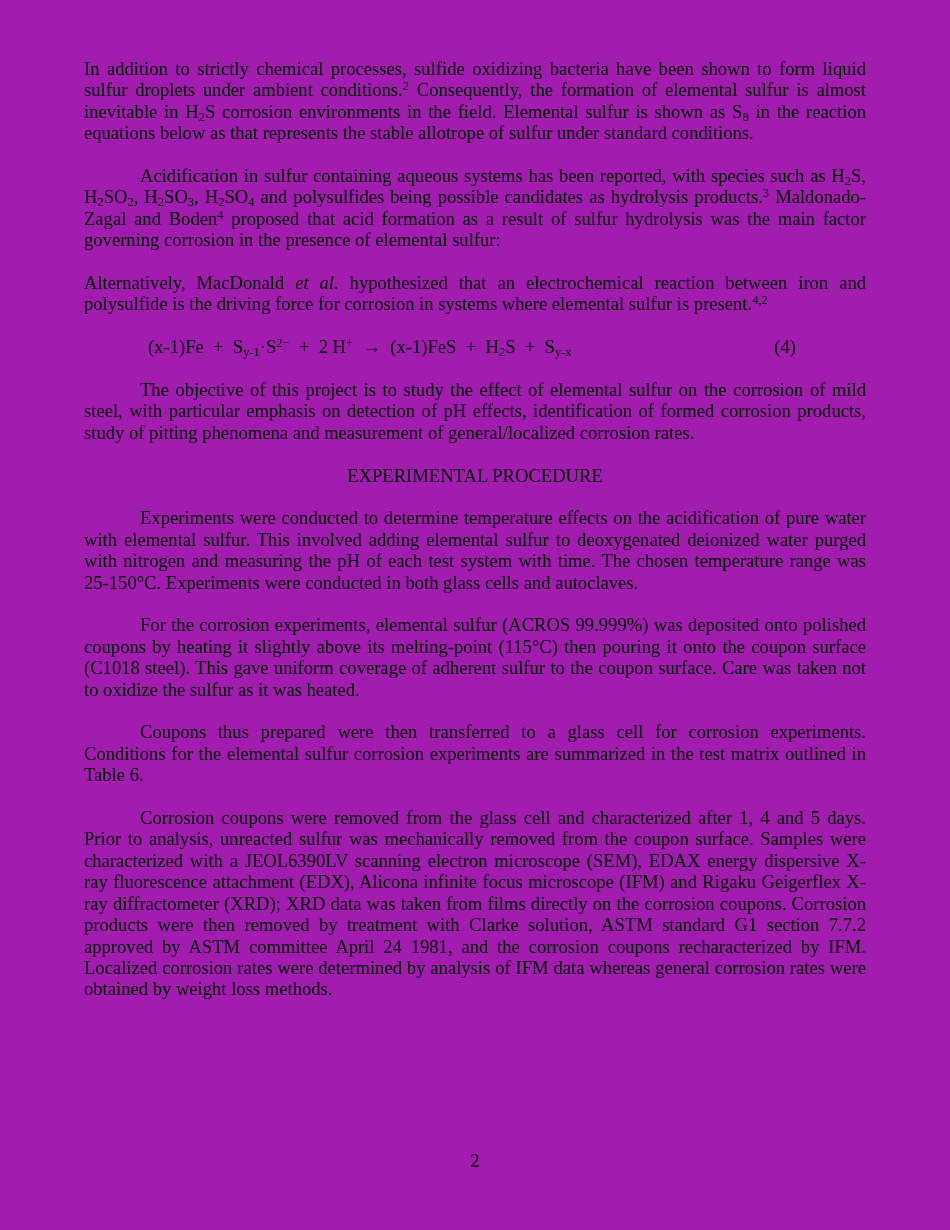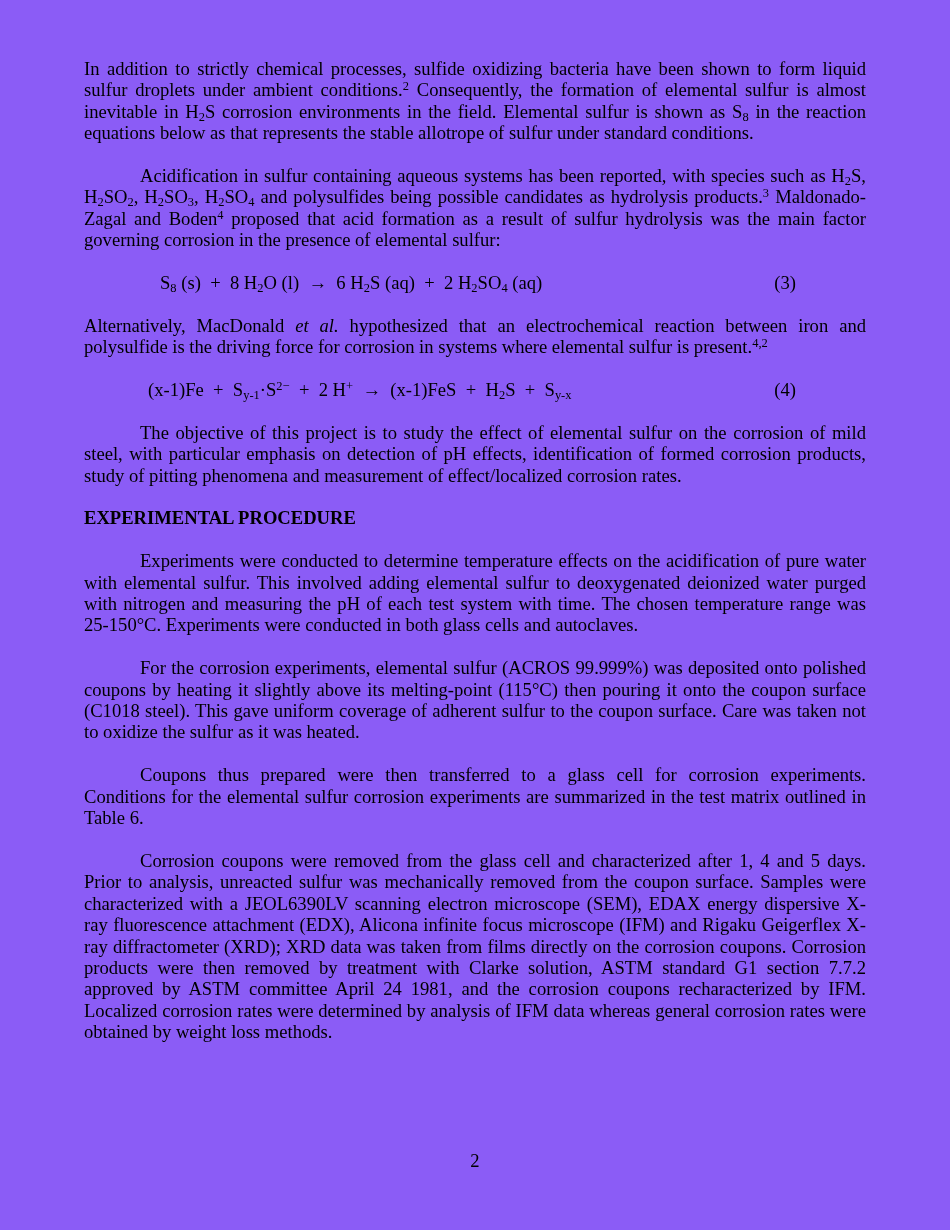--- a/index.html
+++ b/index.html
@@ -1,20 +1,20 @@
 <!DOCTYPE html>
 <html><head>
 <meta charset="utf-8">
 <style>
   html, body { margin: 0; padding: 0; background: #ffffff; }
   .page {
     position: relative;
     width: 950px;
     height: 1230px;
-    background: #8b5cf6;
+    background: #a21caf;
     font-family: "Liberation Serif", "DejaVu Serif", serif;
     font-size: 18.6px;
     line-height: 21.4px;
     color: #000000;
     overflow: hidden;
   }
   .content {
     position: absolute;
     left: 84px;
     top: 58px;
@@ -32,21 +32,22 @@
   }
   .formula { white-space: pre; }
   .eq3-pad { padding-left: 76px; }
   .eq4-pad { padding-left: 64px; }
   .eq-number {
     position: absolute;
     right: 70px;
     top: 0;
   }
   .heading {
-    font-weight: bold;
+    text-align: center;
+    font-weight: normal;
     margin: 0 0 21.4px 0;
   }
   sub, sup { font-size: 0.67em; line-height: 0; }
   sub { vertical-align: -0.25em; }
   sup { vertical-align: 0.45em; }
   .footer {
     position: absolute;
     left: 0;
     top: 1150px;
     width: 100%;
@@ -56,33 +57,29 @@
 </head>
 <body>
 
 <div class="page">
   <div class="content">
 
     <p class="para">In addition to strictly chemical processes, sulfide oxidizing bacteria have been shown to form liquid sulfur droplets under ambient conditions.<sup>2</sup>  Consequently, the formation of elemental sulfur is almost inevitable in H<sub>2</sub>S corrosion environments in the field.  Elemental sulfur is shown as S<sub>8</sub> in the reaction equations below as that represents the stable allotrope of sulfur under standard conditions.</p>
 
     <p class="para indent">Acidification in sulfur containing aqueous systems has been reported, with species such as H<sub>2</sub>S, H<sub>2</sub>SO<sub>2</sub>, H<sub>2</sub>SO<sub>3</sub>, H<sub>2</sub>SO<sub>4</sub> and polysulfides being possible candidates as hydrolysis products.<sup>3</sup>  Maldonado-Zagal and Boden<sup>4</sup>  proposed that acid formation as a result of sulfur hydrolysis was the main factor governing corrosion in the presence of elemental sulfur:</p>
 
-    <div class="equation">
-      <span class="formula eq3-pad">S<sub>8</sub> (s)  +  8 H<sub>2</sub>O (l)  →  6 H<sub>2</sub>S (aq)  +  2 H<sub>2</sub>SO<sub>4</sub> (aq)</span>
-      <span class="eq-number">(3)</span>
-    </div>
 
     <p class="para">Alternatively, MacDonald <em>et al.</em> hypothesized that an electrochemical reaction between iron and polysulfide is the driving force for corrosion in systems where elemental sulfur is present.<sup>4,2</sup></p>
 
     <div class="equation">
       <span class="formula eq4-pad">(x-1)Fe  +  S<sub>y-1</sub>·S<sup>2−</sup>  +  2 H<sup>+</sup>  →  (x-1)FeS  +  H<sub>2</sub>S  +  S<sub>y-x</sub></span>
       <span class="eq-number">(4)</span>
     </div>
 
-    <p class="para indent">The objective of this project is to study the effect of elemental sulfur on the corrosion of mild steel, with particular emphasis on detection of pH effects, identification of formed corrosion products, study of pitting phenomena and measurement of effect/localized corrosion rates.</p>
+    <p class="para indent">The objective of this project is to study the effect of elemental sulfur on the corrosion of mild steel, with particular emphasis on detection of pH effects, identification of formed corrosion products, study of pitting phenomena and measurement of general/localized corrosion rates.</p>
 
     <h2 class="heading" style="font-size: inherit;">EXPERIMENTAL PROCEDURE</h2>
 
     <p class="para indent">Experiments were conducted to determine temperature effects on the acidification of pure water with elemental sulfur.  This involved adding elemental sulfur to deoxygenated deionized water purged with nitrogen and measuring the pH of each test system with time.  The chosen temperature range was 25-150°C.  Experiments were conducted in both glass cells and autoclaves.</p>
 
     <p class="para indent">For the corrosion experiments, elemental sulfur (ACROS 99.999%) was deposited onto polished coupons by heating it slightly above its melting-point (115°C) then pouring it onto the coupon surface (C1018 steel).  This gave uniform coverage of adherent sulfur to the coupon surface.  Care was taken not to oxidize the sulfur as it was heated.</p>
 
     <p class="para indent">Coupons thus prepared were then transferred to a glass cell for corrosion experiments.  Conditions for the elemental sulfur corrosion experiments are summarized in the test matrix outlined in Table 6.</p>
 
     <p class="para indent">Corrosion coupons were removed from the glass cell and characterized after 1, 4 and 5 days.  Prior to analysis, unreacted sulfur was mechanically removed from the coupon surface.  Samples were characterized with a JEOL6390LV scanning electron microscope (SEM), EDAX energy dispersive X-ray fluorescence attachment (EDX), Alicona infinite focus microscope (IFM) and Rigaku Geigerflex X-ray diffractometer (XRD); XRD data was taken from films directly on the corrosion coupons.  Corrosion products were then removed by treatment with Clarke solution, ASTM standard G1 section 7.7.2 approved by ASTM committee April 24 1981, and the corrosion coupons recharacterized by IFM.  Localized corrosion rates were determined by analysis of IFM data whereas general corrosion rates were obtained by weight loss methods.</p>

